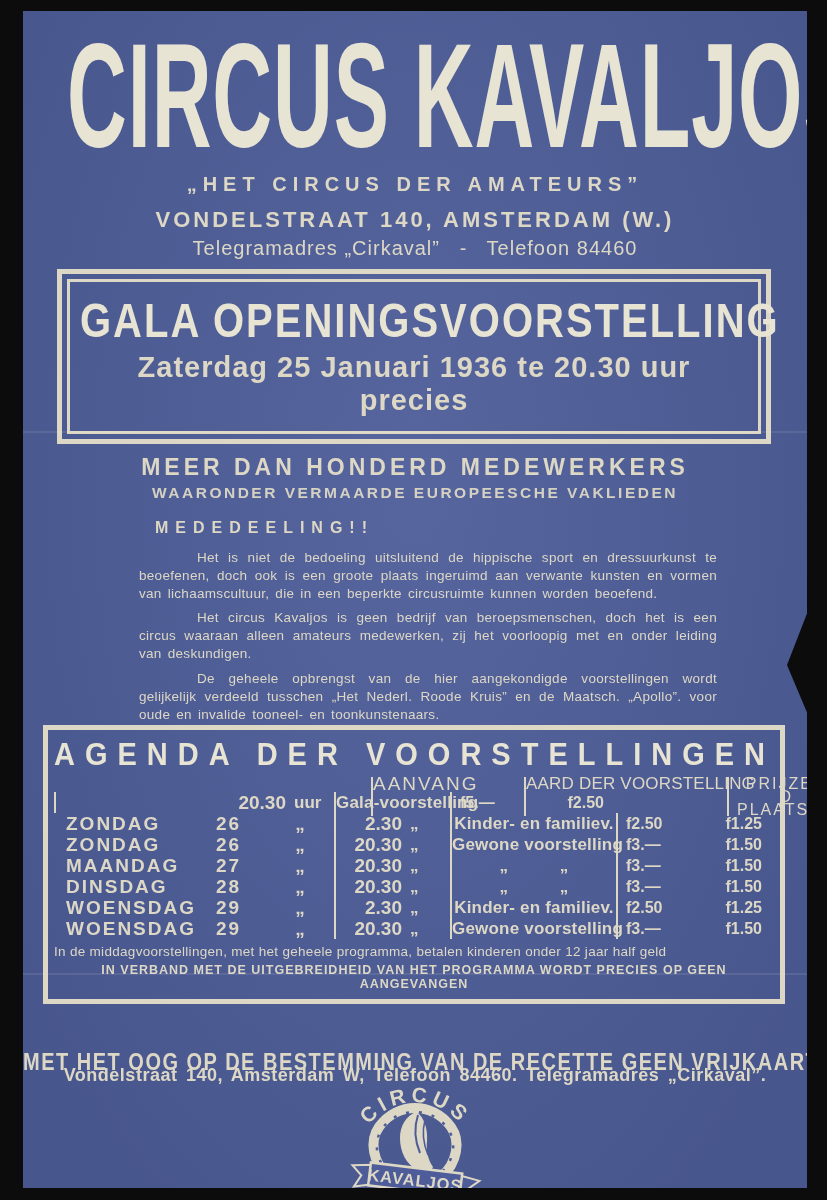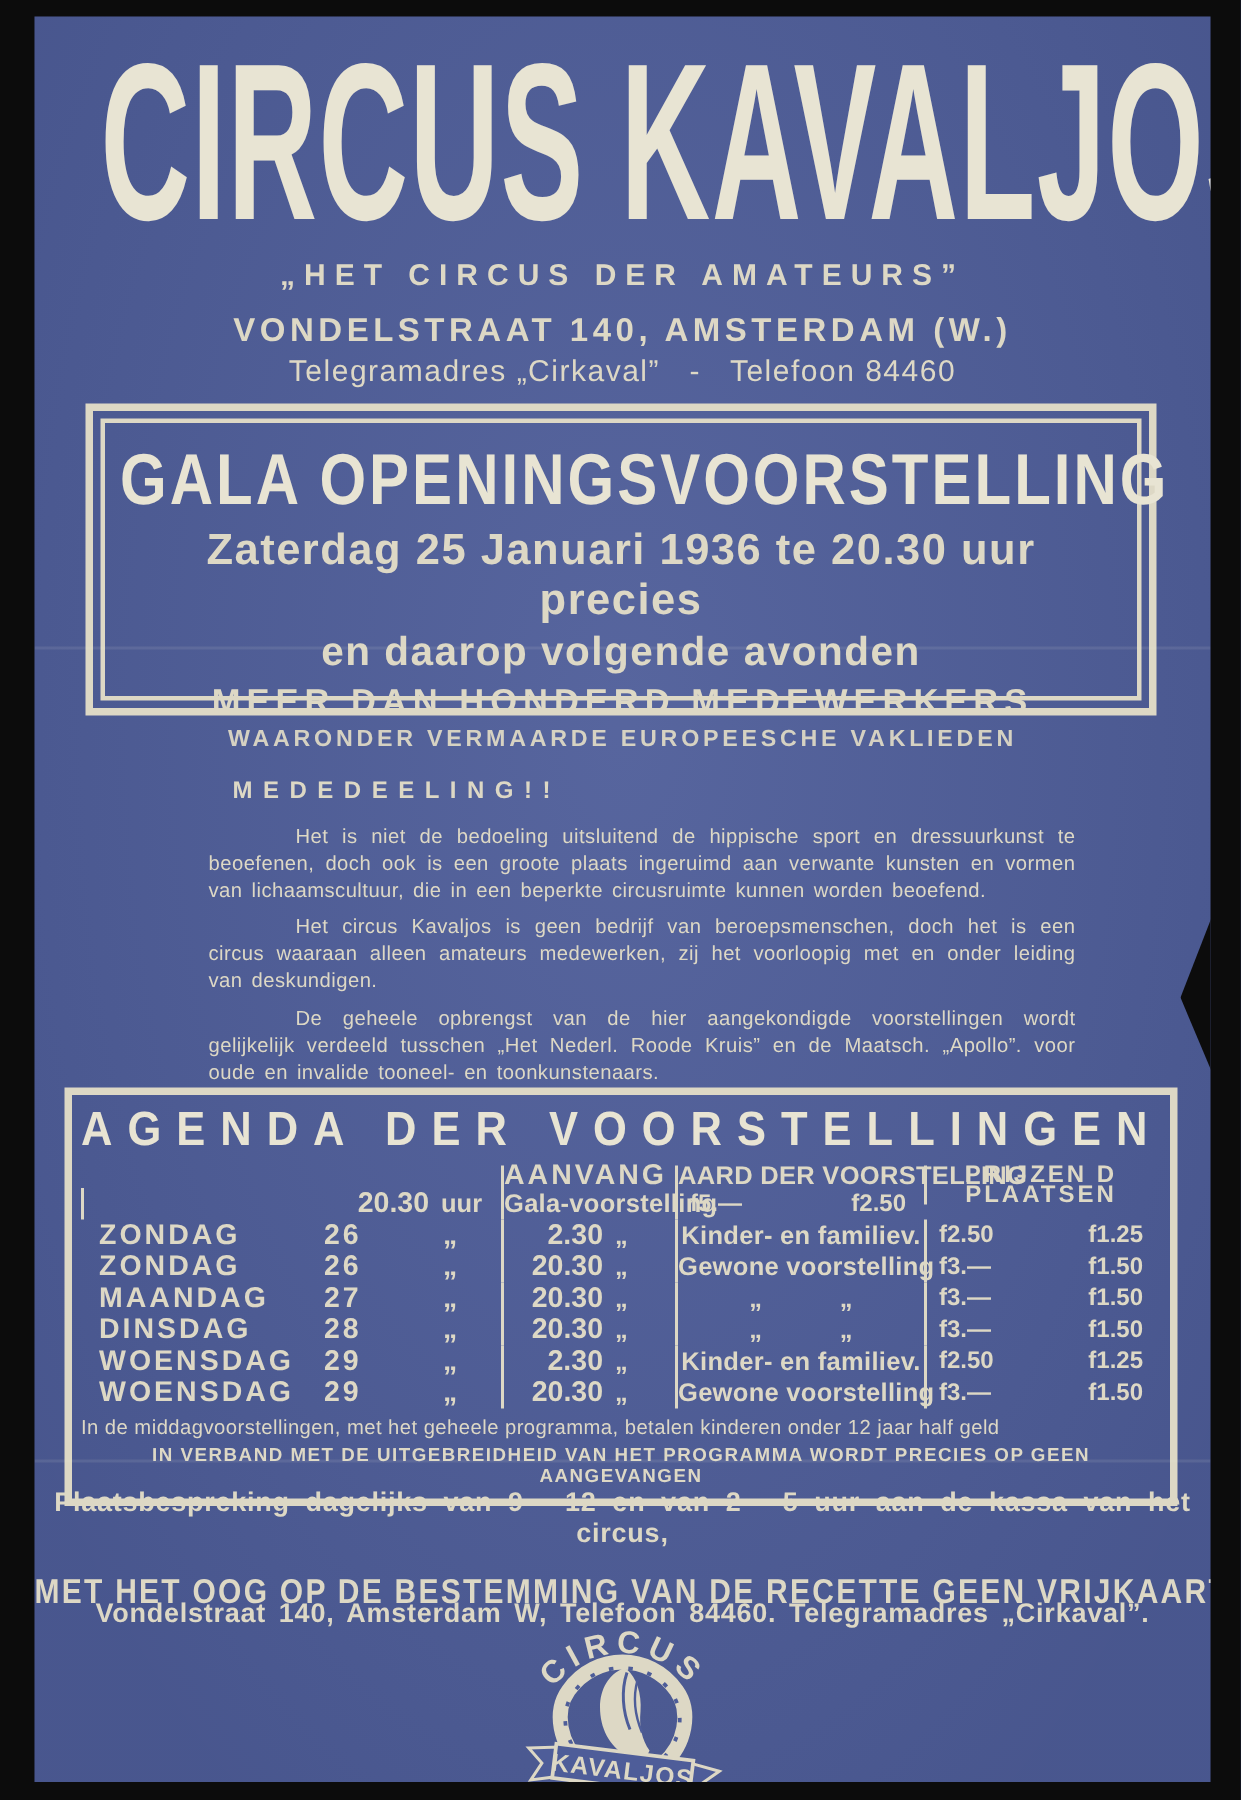--- a/index.html
+++ b/index.html
@@ -71,21 +71,21 @@
     position:absolute;left:20px;right:22px;top:714px;
     border:5px solid var(--ink);padding:6px 6px 8px;
   }
   #agenda-title{
     text-align:center;font-size:29px;font-weight:bold;letter-spacing:10px;
     color:var(--ink-bright);transform:scale(1,1.1);transform-origin:center top;white-space:nowrap;
   }
   #agenda-table{margin-top:8px;}
   .ag-head,.ag-row{display:grid;grid-template-columns:280px 116px 166px 1fr;}
   .cell-time,.cell-type,.cell-price{border-left:2px solid var(--ink);}
-  .ag-head{height:15px;font-size:10.5px;font-weight:bold;letter-spacing:2px;}
+  .ag-head{height:15px;font-size:10.5px;font-weight:normal;letter-spacing:2px;gap:37px;}
   .ag-head div{text-align:center;line-height:13px;}
   .ag-row{height:21px;line-height:21px;font-weight:bold;}
   .cell-day{display:grid;grid-template-columns:150px 52px 1fr;padding-left:12px;font-size:19px;letter-spacing:2px;}
   .cell-day .day-month{text-align:center;}
   .cell-time{display:grid;grid-template-columns:1fr 40px;font-size:19px;}
   .cell-time .time-val{text-align:right;padding-right:8px;}
   .cell-time .time-unit{font-size:17px;text-align:left;}
   .cell-type{font-size:17px;text-align:center;white-space:pre;letter-spacing:.2px;}
   .cell-price{display:flex;justify-content:space-between;padding:0 12px 0 8px;font-size:16px;}
   #agenda-note1{margin-top:5px;text-align:left;font-size:13.5px;letter-spacing:.3px;}
@@ -111,21 +111,20 @@
       <span id="main-title">CIRCUS KAVALJOS</span>
     </div>
     <div class="abs" id="subtitle">„HET CIRCUS DER AMATEURS”</div>
     <div class="abs" id="address-line">VONDELSTRAAT 140, AMSTERDAM (W.)</div>
     <div class="abs" id="telegram-line">Telegramadres „Cirkaval”   -   Telefoon 84460</div>
 
     <div id="gala-box">
       <div id="gala-inner">
         <span id="gala-line1">GALA OPENINGSVOORSTELLING</span>
         <div id="gala-line2">Zaterdag 25 Januari 1936 te 20.30 uur precies</div>
-        <div id="gala-line3">en daarop volgende avonden</div>
       </div>
     </div>
 
     <div class="abs" id="meer-line2">WAARONDER VERMAARDE EUROPEESCHE VAKLIEDEN</div>
     <div class="abs" id="meer-line1">MEER DAN HONDERD MEDEWERKERS</div>
 
     <div id="mededeeling">MEDEDEELING!!</div>
 
     <div id="paragraphs">
       <p>Het is niet de bedoeling uitsluitend de hippische sport en dressuurkunst te beoefenen, doch ook is een groote plaats ingeruimd aan verwante kunsten en vormen van lichaamscultuur, die in een beperkte circusruimte kunnen worden beoefend.</p>
@@ -255,21 +254,20 @@
       <span class="p1">f3.—</span>
       <span class="p2">f1.50</span>
     </div>
   </div>
 </div>
       </div>
       <div id="agenda-note1">In de middagvoorstellingen, met het geheele programma, betalen kinderen onder 12 jaar half geld</div>
       <div id="agenda-note2">IN VERBAND MET DE UITGEBREIDHEID VAN HET PROGRAMMA WORDT PRECIES OP GEEN AANGEVANGEN</div>
     </div>
 
-    <div class="abs" id="booking-line1">Plaatsbespreking dagelijks van 9 - 12 en van 2 - 5 uur aan de kassa van het circus,</div>
     <div class="abs" id="booking-line2">Vondelstraat 140, Amsterdam W, Telefoon 84460. Telegramadres „Cirkaval”.</div>
     <div class="abs" id="no-free-tickets">
       <span>MET HET OOG OP DE BESTEMMING VAN DE RECETTE GEEN VRIJKAARTEN</span>
     </div>
 
     <div class="abs" id="logo-wrap">
       <svg width="172" height="122" viewBox="0 0 172 122">
         <defs>
           <path id="arcPath" d="M 30 68 A 58 58 0 0 1 142 68" fill="none"></path>
         </defs>

